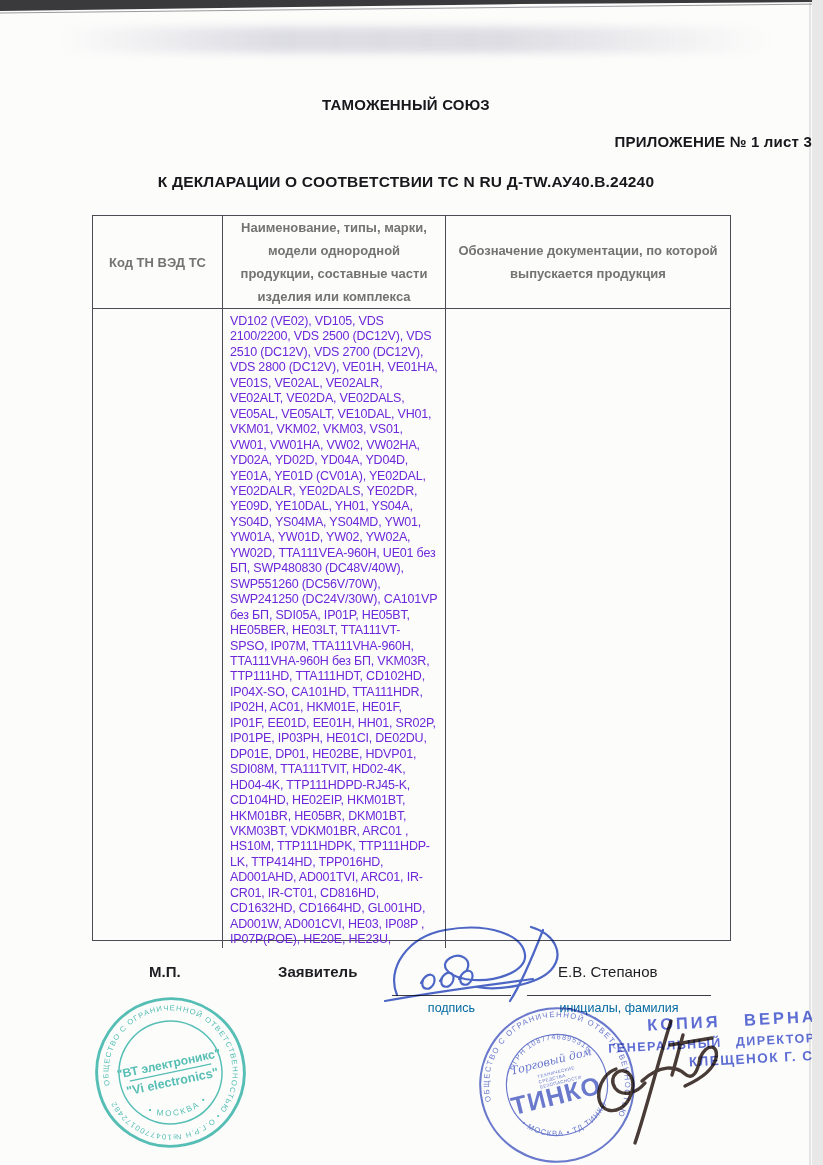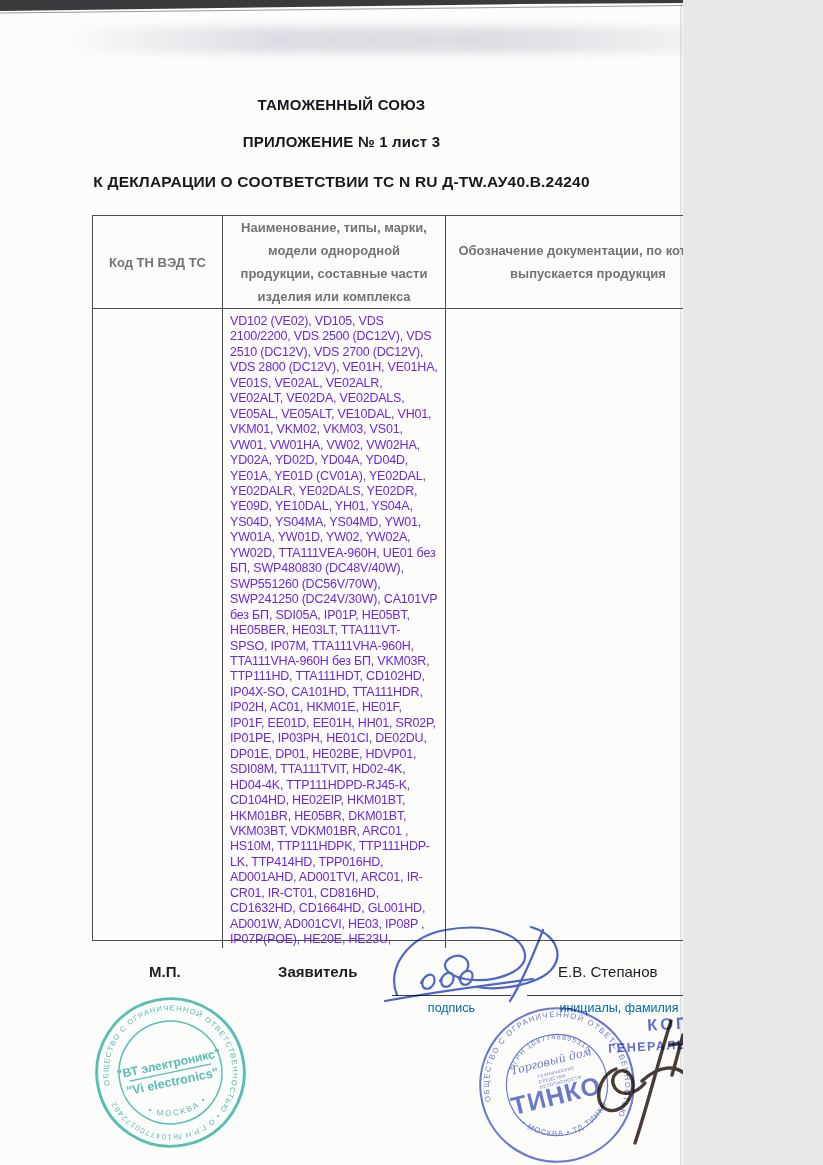--- a/index.html
+++ b/index.html
@@ -1,31 +1,31 @@
 <!DOCTYPE html>
 <html><head>
 <meta charset="utf-8">
 <style>
   * { margin:0; padding:0; box-sizing:border-box; }
   html,body { background:#e8e8e8; }
   .page {
-    position:relative; width:683px; height:1165px;
+    position:relative; width:812px; height:1165px;
     background:#fcfcfb; overflow:hidden;
     font-family:"Liberation Sans", sans-serif; color:#1d1d22;
   }
   .edge-right { position:absolute; right:1px; top:0; width:2px; height:100%;
     background:rgba(120,120,135,.18); }
   .smudge { position:absolute; left:60px; top:27px; width:710px; height:26px;
     background:linear-gradient(90deg, rgba(175,172,190,0) 0%, rgba(158,155,180,.32) 30%,
       rgba(150,148,172,.30) 62%, rgba(175,172,190,0) 100%);
     filter:blur(4px); }
   .title { position:absolute; left:0; width:100%; text-align:center;
     font-weight:bold; letter-spacing:.2px; color:#17171c; }
   .t1 { top:96px;  font-size:15px; }
-  .t2 { top:133px; font-size:15px; }
+  .t2 { top:133px; font-size:15px;text-align:right; }
   .t3 { top:173px; font-size:15.5px; }
 
   .doc-table { position:absolute; left:92px; top:215px; width:639px; height:726px;
     border:1.6px solid #4b4b55; }
   .thead { display:grid; grid-template-columns:130px 223px 1fr; height:93px;
     border-bottom:1.6px solid #4b4b55; }
   .tbody { display:grid; grid-template-columns:130px 223px 1fr; height:631px; }
   .th { display:flex; align-items:center; justify-content:center; text-align:center;
     font-weight:bold; font-size:13px; line-height:23px; padding:0 9px; color:#737373; }
   .th.c1, .td.c1 { border-right:1.6px solid #4b4b55; }

